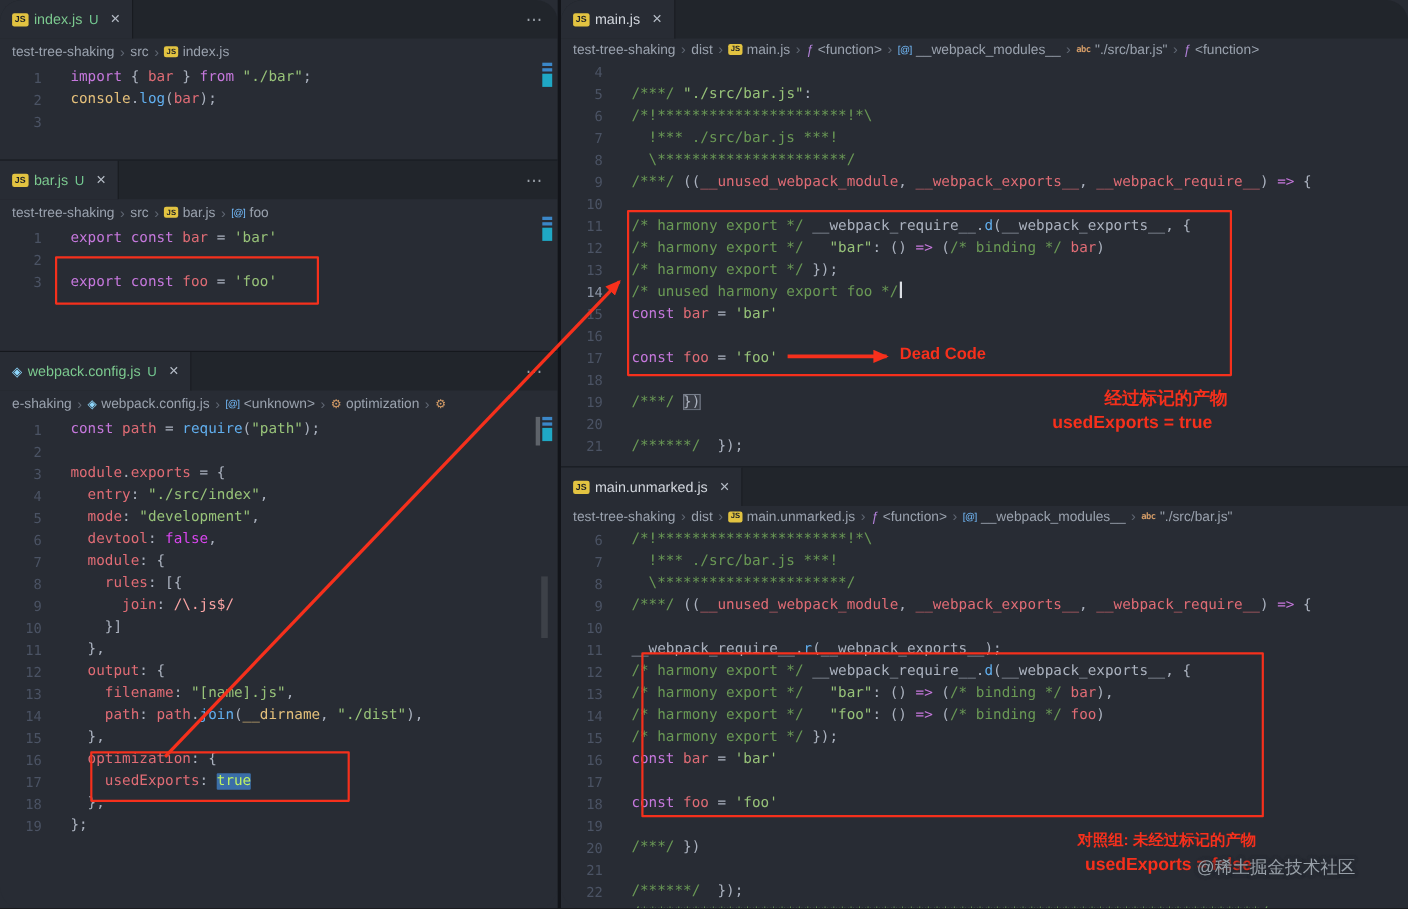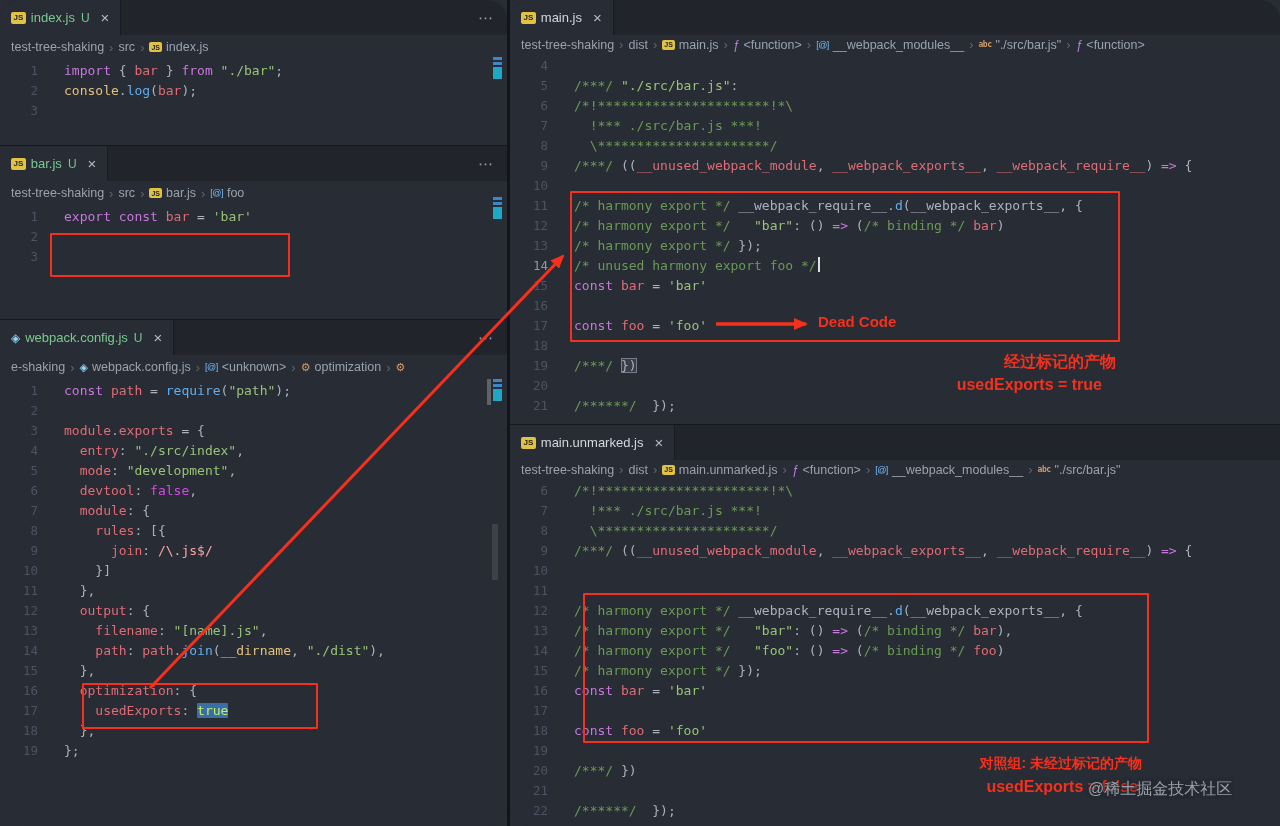--- a/index.html
+++ b/index.html
@@ -137,21 +137,21 @@
           </span>
           <span class="csep">›</span>
           <span class="crumb">
             <span class="ci ci-var">[@]</span>
             <span>foo</span>
           </span>
         </div>
       <div class="code">
           <div class="code-line"><span class="ln">1</span><span class="lc"><span class="t-k">export</span><span class="t-p"> </span><span class="t-k">const</span><span class="t-p"> </span><span class="t-v">bar</span><span class="t-p"> = </span><span class="t-s">'bar'</span></span></div>
           <div class="code-line"><span class="ln">2</span><span class="lc"></span></div>
-          <div class="code-line"><span class="ln">3</span></div>
+          <div class="code-line"><span class="ln">3</span><span class="lc"><span class="t-k">export</span><span class="t-p"> </span><span class="t-k">const</span><span class="t-p"> </span><span class="t-v">foo</span><span class="t-p"> = </span><span class="t-s">'foo'</span></span></div>
         </div>
     </section>
 
     <section class="pane pane-webpack">
       <div class="tabbar">
         <div class="tab active">
           <span class="fi fi-wp">◈</span>
           <span class="tlabel green">webpack.config.js</span>
           <span class="tbadge">U</span>
           <span class="tclose">×</span>
@@ -310,21 +310,21 @@
             <span class="ci ci-str">abc</span>
             <span>"./src/bar.js"</span>
           </span>
         </div>
       <div class="code">
           <div class="code-line"><span class="ln">6</span><span class="lc"><span class="t-c">/*!**********************!*\</span></span></div>
           <div class="code-line"><span class="ln">7</span><span class="lc"><span class="t-c">  !*** ./src/bar.js ***!</span></span></div>
           <div class="code-line"><span class="ln">8</span><span class="lc"><span class="t-c">  \**********************/</span></span></div>
           <div class="code-line"><span class="ln">9</span><span class="lc"><span class="t-c">/***/</span><span class="t-p"> ((</span><span class="t-v">__unused_webpack_module</span><span class="t-p">, </span><span class="t-v">__webpack_exports__</span><span class="t-p">, </span><span class="t-v">__webpack_require__</span><span class="t-p">) </span><span class="t-k">=&gt;</span><span class="t-p"> {</span></span></div>
           <div class="code-line"><span class="ln">10</span><span class="lc"></span></div>
-          <div class="code-line"><span class="ln">11</span></div>
+          <div class="code-line"><span class="ln">11</span><span class="lc"><span class="t-p">__webpack_require__.</span><span class="t-f">r</span><span class="t-p">(__webpack_exports__);</span></span></div>
           <div class="code-line"><span class="ln">12</span><span class="lc"><span class="t-c">/* harmony export */</span><span class="t-p"> __webpack_require__.</span><span class="t-f">d</span><span class="t-p">(__webpack_exports__, {</span></span></div>
           <div class="code-line"><span class="ln">13</span><span class="lc"><span class="t-c">/* harmony export */</span><span class="t-p">   </span><span class="t-s">"bar"</span><span class="t-p">: () </span><span class="t-k">=&gt;</span><span class="t-p"> (</span><span class="t-c">/* binding */</span><span class="t-p"> </span><span class="t-v">bar</span><span class="t-p">),</span></span></div>
           <div class="code-line"><span class="ln">14</span><span class="lc"><span class="t-c">/* harmony export */</span><span class="t-p">   </span><span class="t-s">"foo"</span><span class="t-p">: () </span><span class="t-k">=&gt;</span><span class="t-p"> (</span><span class="t-c">/* binding */</span><span class="t-p"> </span><span class="t-v">foo</span><span class="t-p">)</span></span></div>
           <div class="code-line"><span class="ln">15</span><span class="lc"><span class="t-c">/* harmony export */</span><span class="t-p"> });</span></span></div>
           <div class="code-line"><span class="ln">16</span><span class="lc"><span class="t-k">const</span><span class="t-p"> </span><span class="t-v">bar</span><span class="t-p"> = </span><span class="t-s">'bar'</span></span></div>
           <div class="code-line"><span class="ln">17</span><span class="lc"></span></div>
           <div class="code-line"><span class="ln">18</span><span class="lc"><span class="t-k">const</span><span class="t-p"> </span><span class="t-v">foo</span><span class="t-p"> = </span><span class="t-s">'foo'</span></span></div>
           <div class="code-line"><span class="ln">19</span><span class="lc"></span></div>
           <div class="code-line"><span class="ln">20</span><span class="lc"><span class="t-c">/***/</span><span class="t-p"> })</span></span></div>
           <div class="code-line"><span class="ln">21</span><span class="lc"></span></div>

